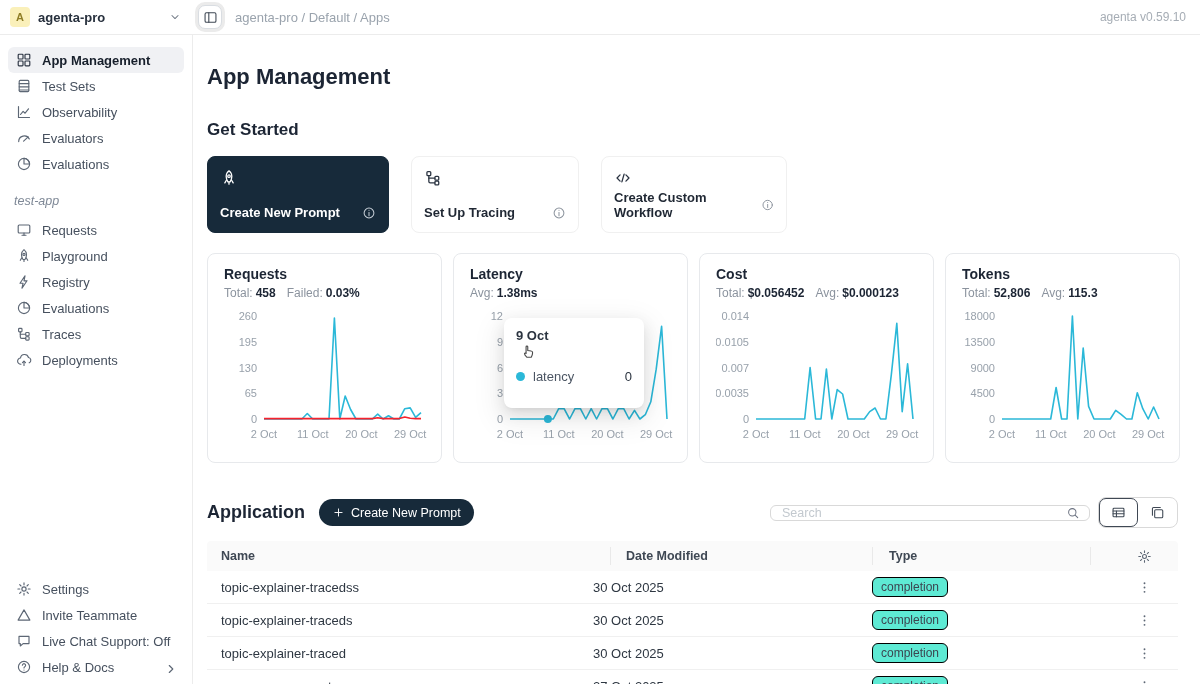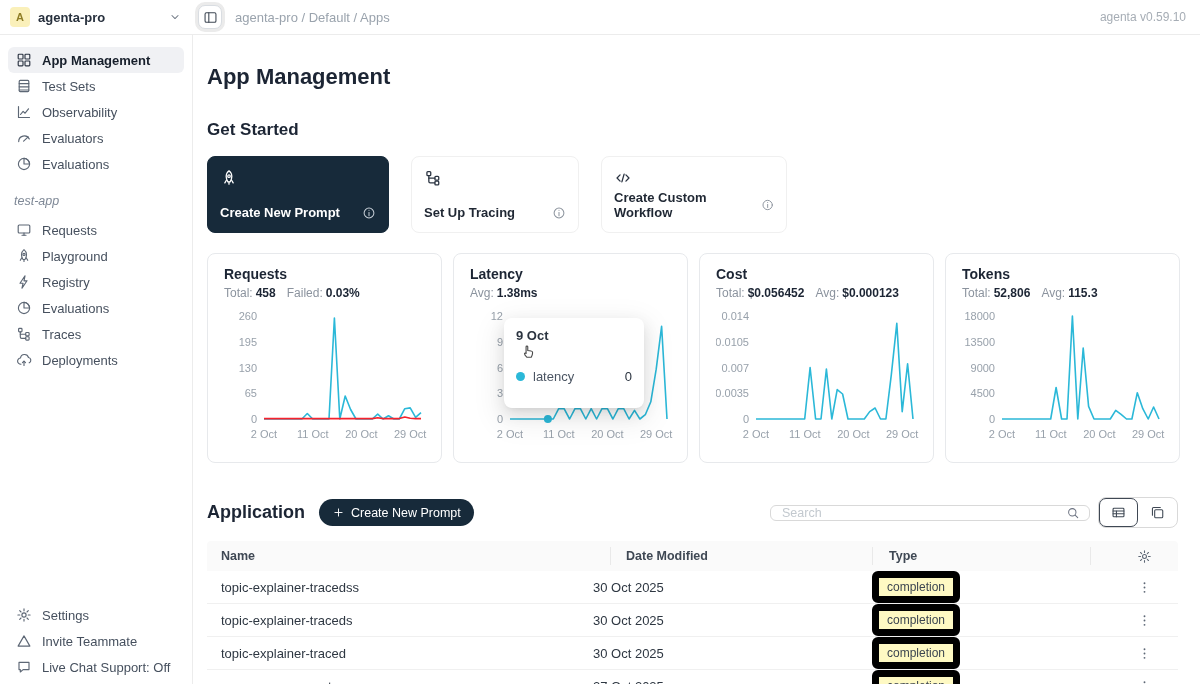--- a/index.html
+++ b/index.html
@@ -80,21 +80,21 @@
 
   .table { margin-top:13px; }
   .t-head { display:flex; background:#fafafa; height:30px; align-items:center; font-size:12.5px; font-weight:600; color:#3f4854; border-radius:4px 4px 0 0; }
   .t-row { display:flex; align-items:center; height:33px; border-bottom:1px solid #f0f0f0; font-size:13px; color:#2e3742; cursor:pointer;gap:16px; }
   .c-name { flex:1; padding-left:14px; }
   .c-date { width:262px; padding-left:15px; flex:none; }
   .c-type { width:218px; padding-left:16px; flex:none; }
   .c-act  { width:88px; flex:none; display:flex; justify-content:flex-end; padding-right:26px; }
   .t-head .c-date, .t-head .c-type, .t-head .c-act { border-left:1px solid #e9e9e9; height:18px; display:flex; align-items:center; }
   .t-head .c-act { justify-content:flex-end; }
-  .badge { display:inline-block; border:7px solid #000000; border-radius:6px; padding:2px 8px; font-size:12px; color:#3c4550; background:#fef9c3; line-height:1.2; }
+  .badge { display:inline-block; border:1px solid #000000; border-radius:6px; padding:2px 8px; font-size:12px; color:#3c4550; background:#5eead4; line-height:1.2; }
   .act-icon { width:15px; height:15px; color:#5d6775; cursor:pointer; }
 </style>
 </head>
 <body>
 
 <div class="topbar">
   <div class="ws">
     <div class="avatar">A</div>
     <div class="ws-name">agenta-pro</div>
     <span class="chev" id="ws-chev">
@@ -250,20 +250,35 @@
           </span>
           <span>Invite Teammate</span>
         </div>
         <div class="s-item">
           <span class="icon">
             <svg class="icon" viewBox="0 0 16 16" width="100%" height="100%" fill="none" stroke="currentColor" stroke-width="1.15" stroke-linecap="round" stroke-linejoin="round">
               <path d="M3 3.4h10v7.2H7.1L4.3 13v-2.4H3z"></path>
             </svg>
           </span>
           <span>Live Chat Support: Off</span>
+        </div>
+        <div class="s-item">
+          <span class="icon">
+            <svg class="icon" viewBox="0 0 16 16" width="100%" height="100%" fill="none" stroke="currentColor" stroke-width="1.15" stroke-linecap="round" stroke-linejoin="round">
+              <circle cx="8" cy="8" r="5.6"></circle>
+              <path d="M6.4 6.2a1.6 1.6 0 1 1 2.5 1.4c-.6.4-.9.7-.9 1.3"></path>
+              <circle cx="8" cy="11" r="0.6" fill="currentColor" stroke="none"></circle>
+            </svg>
+          </span>
+          <span>Help &amp; Docs</span>
+          <span class="chev-r">
+            <svg class="icon" viewBox="0 0 16 16" width="100%" height="100%" fill="none" stroke="currentColor" stroke-width="1.15" stroke-linecap="round" stroke-linejoin="round">
+              <path d="M6.3 4.5L9.8 8l-3.5 3.5"></path>
+            </svg>
+          </span>
         </div>
       </div>
   </div>
 
   <div class="main">
     <h1 class="page-title">App Management</h1>
     <h2 class="section-title">Get Started</h2>
 
     <div class="start-row">
       <div class="start-card dark">

